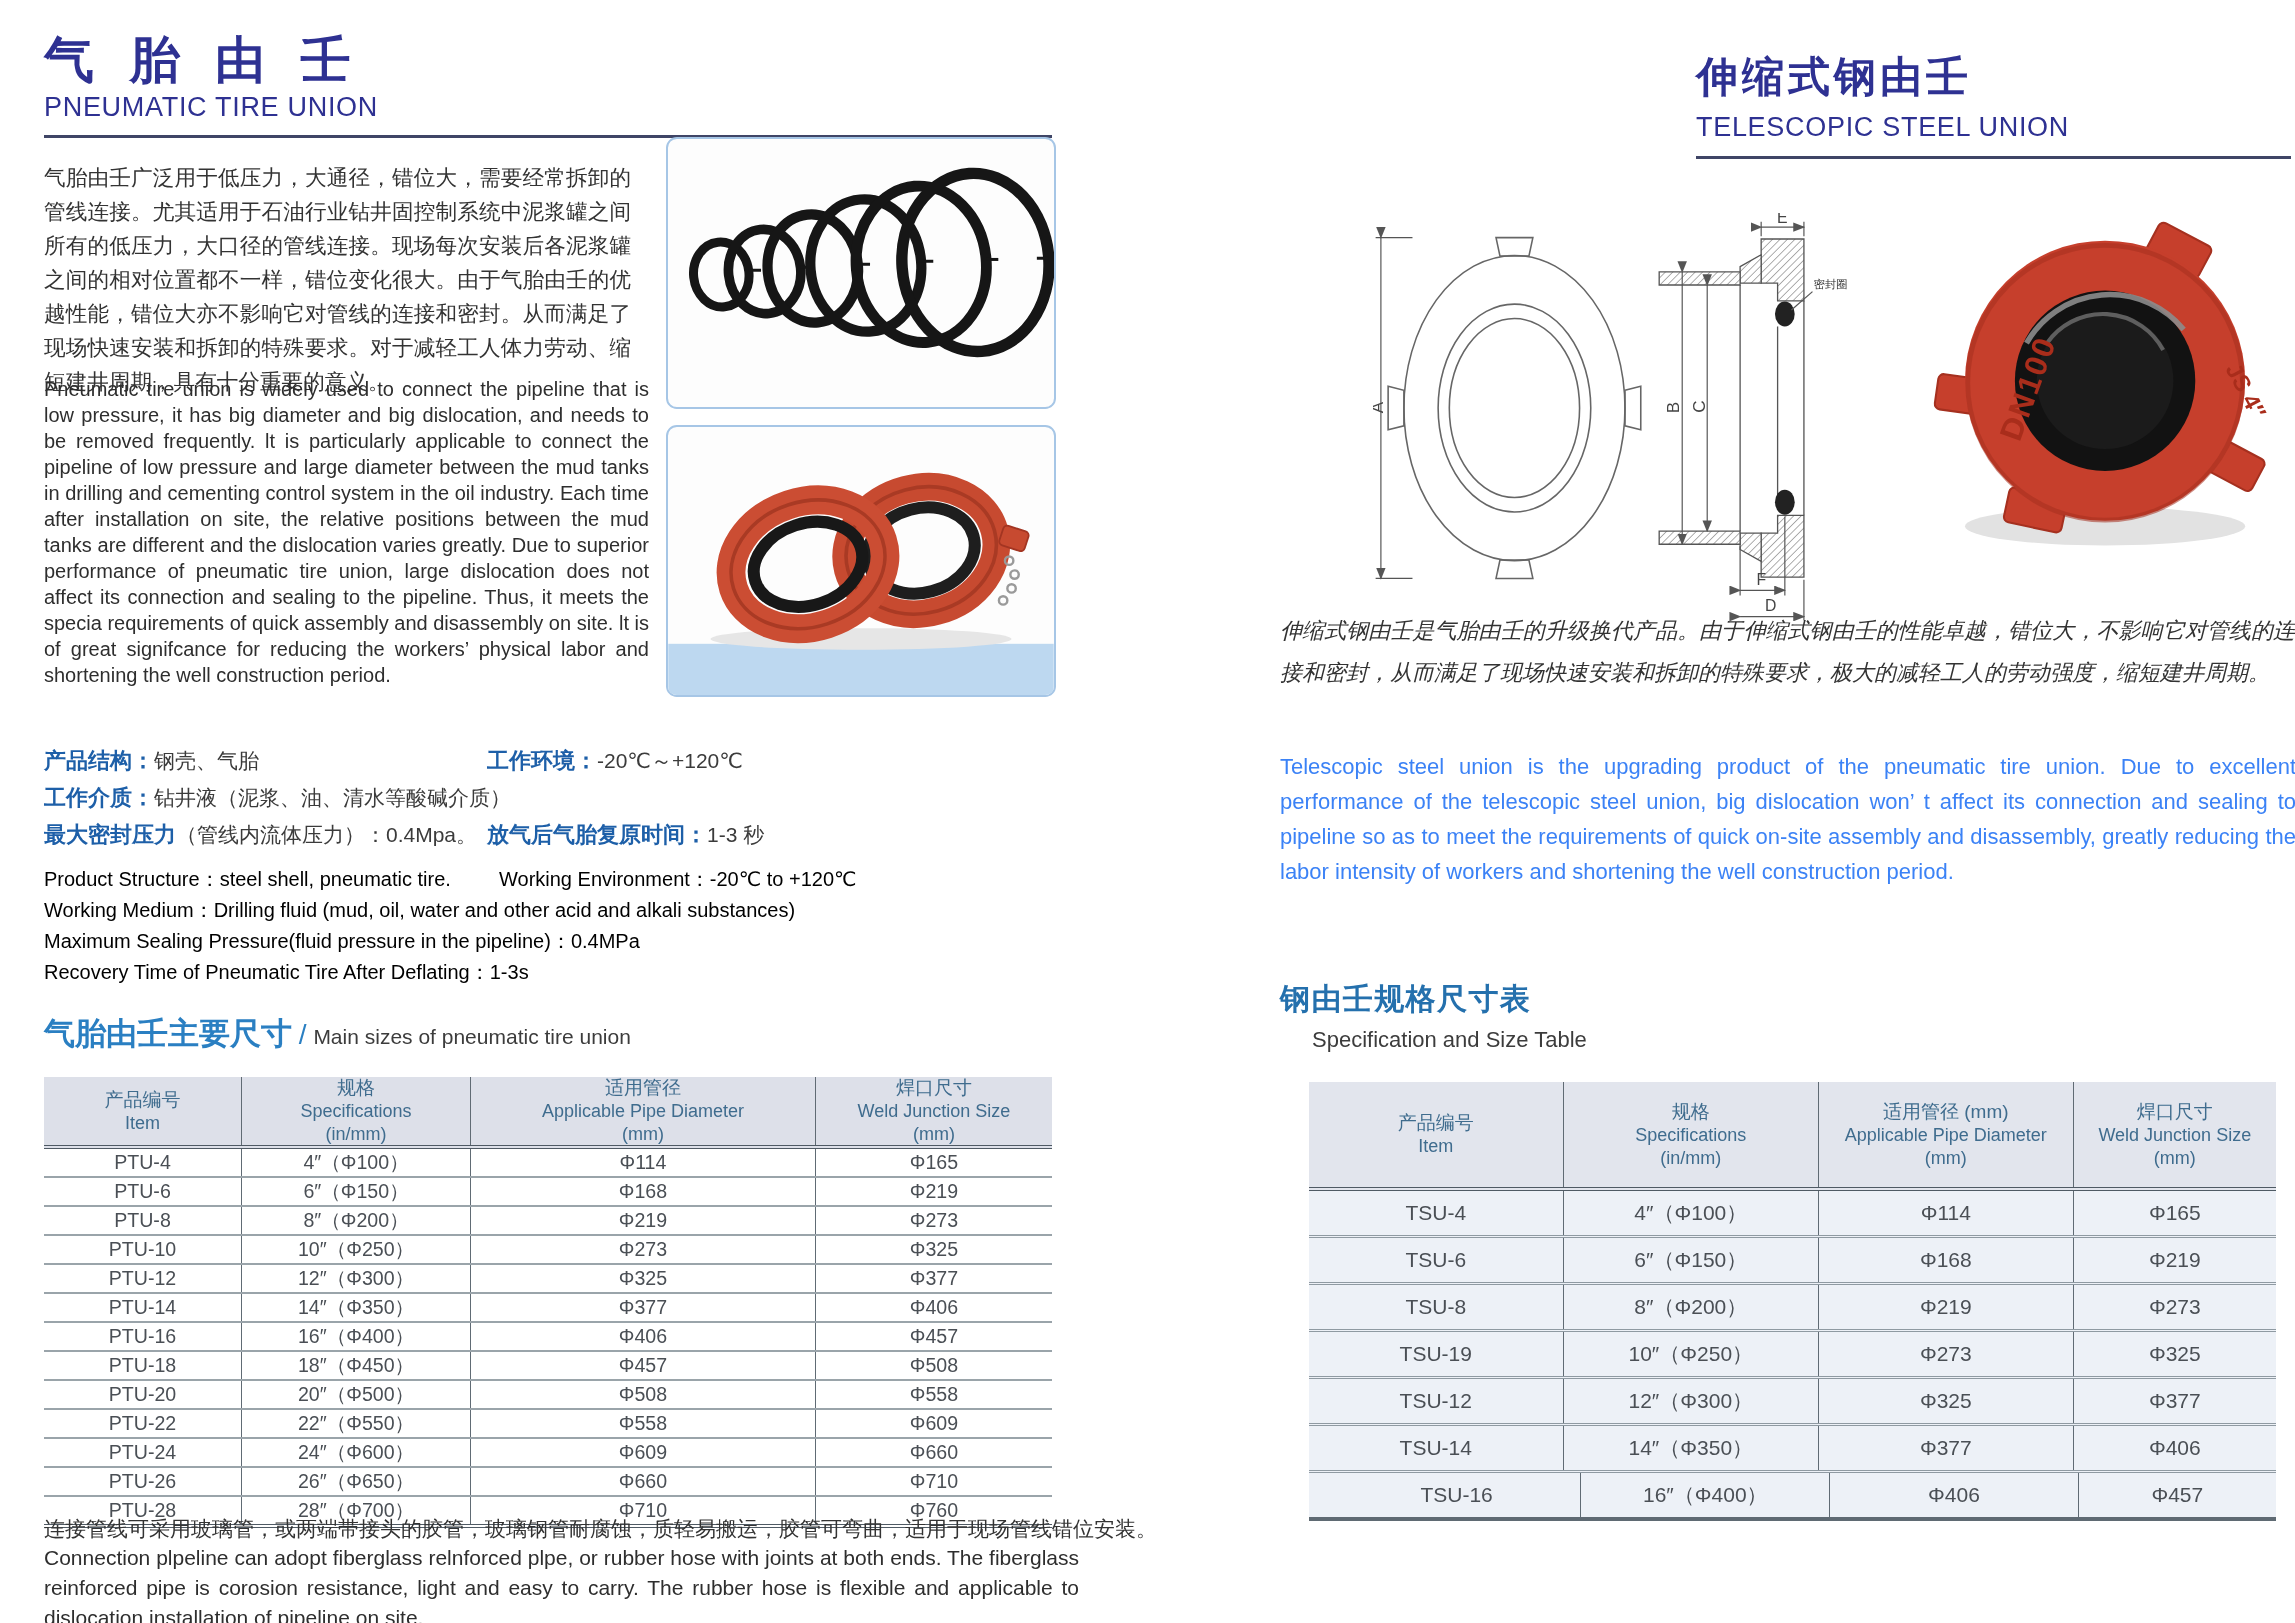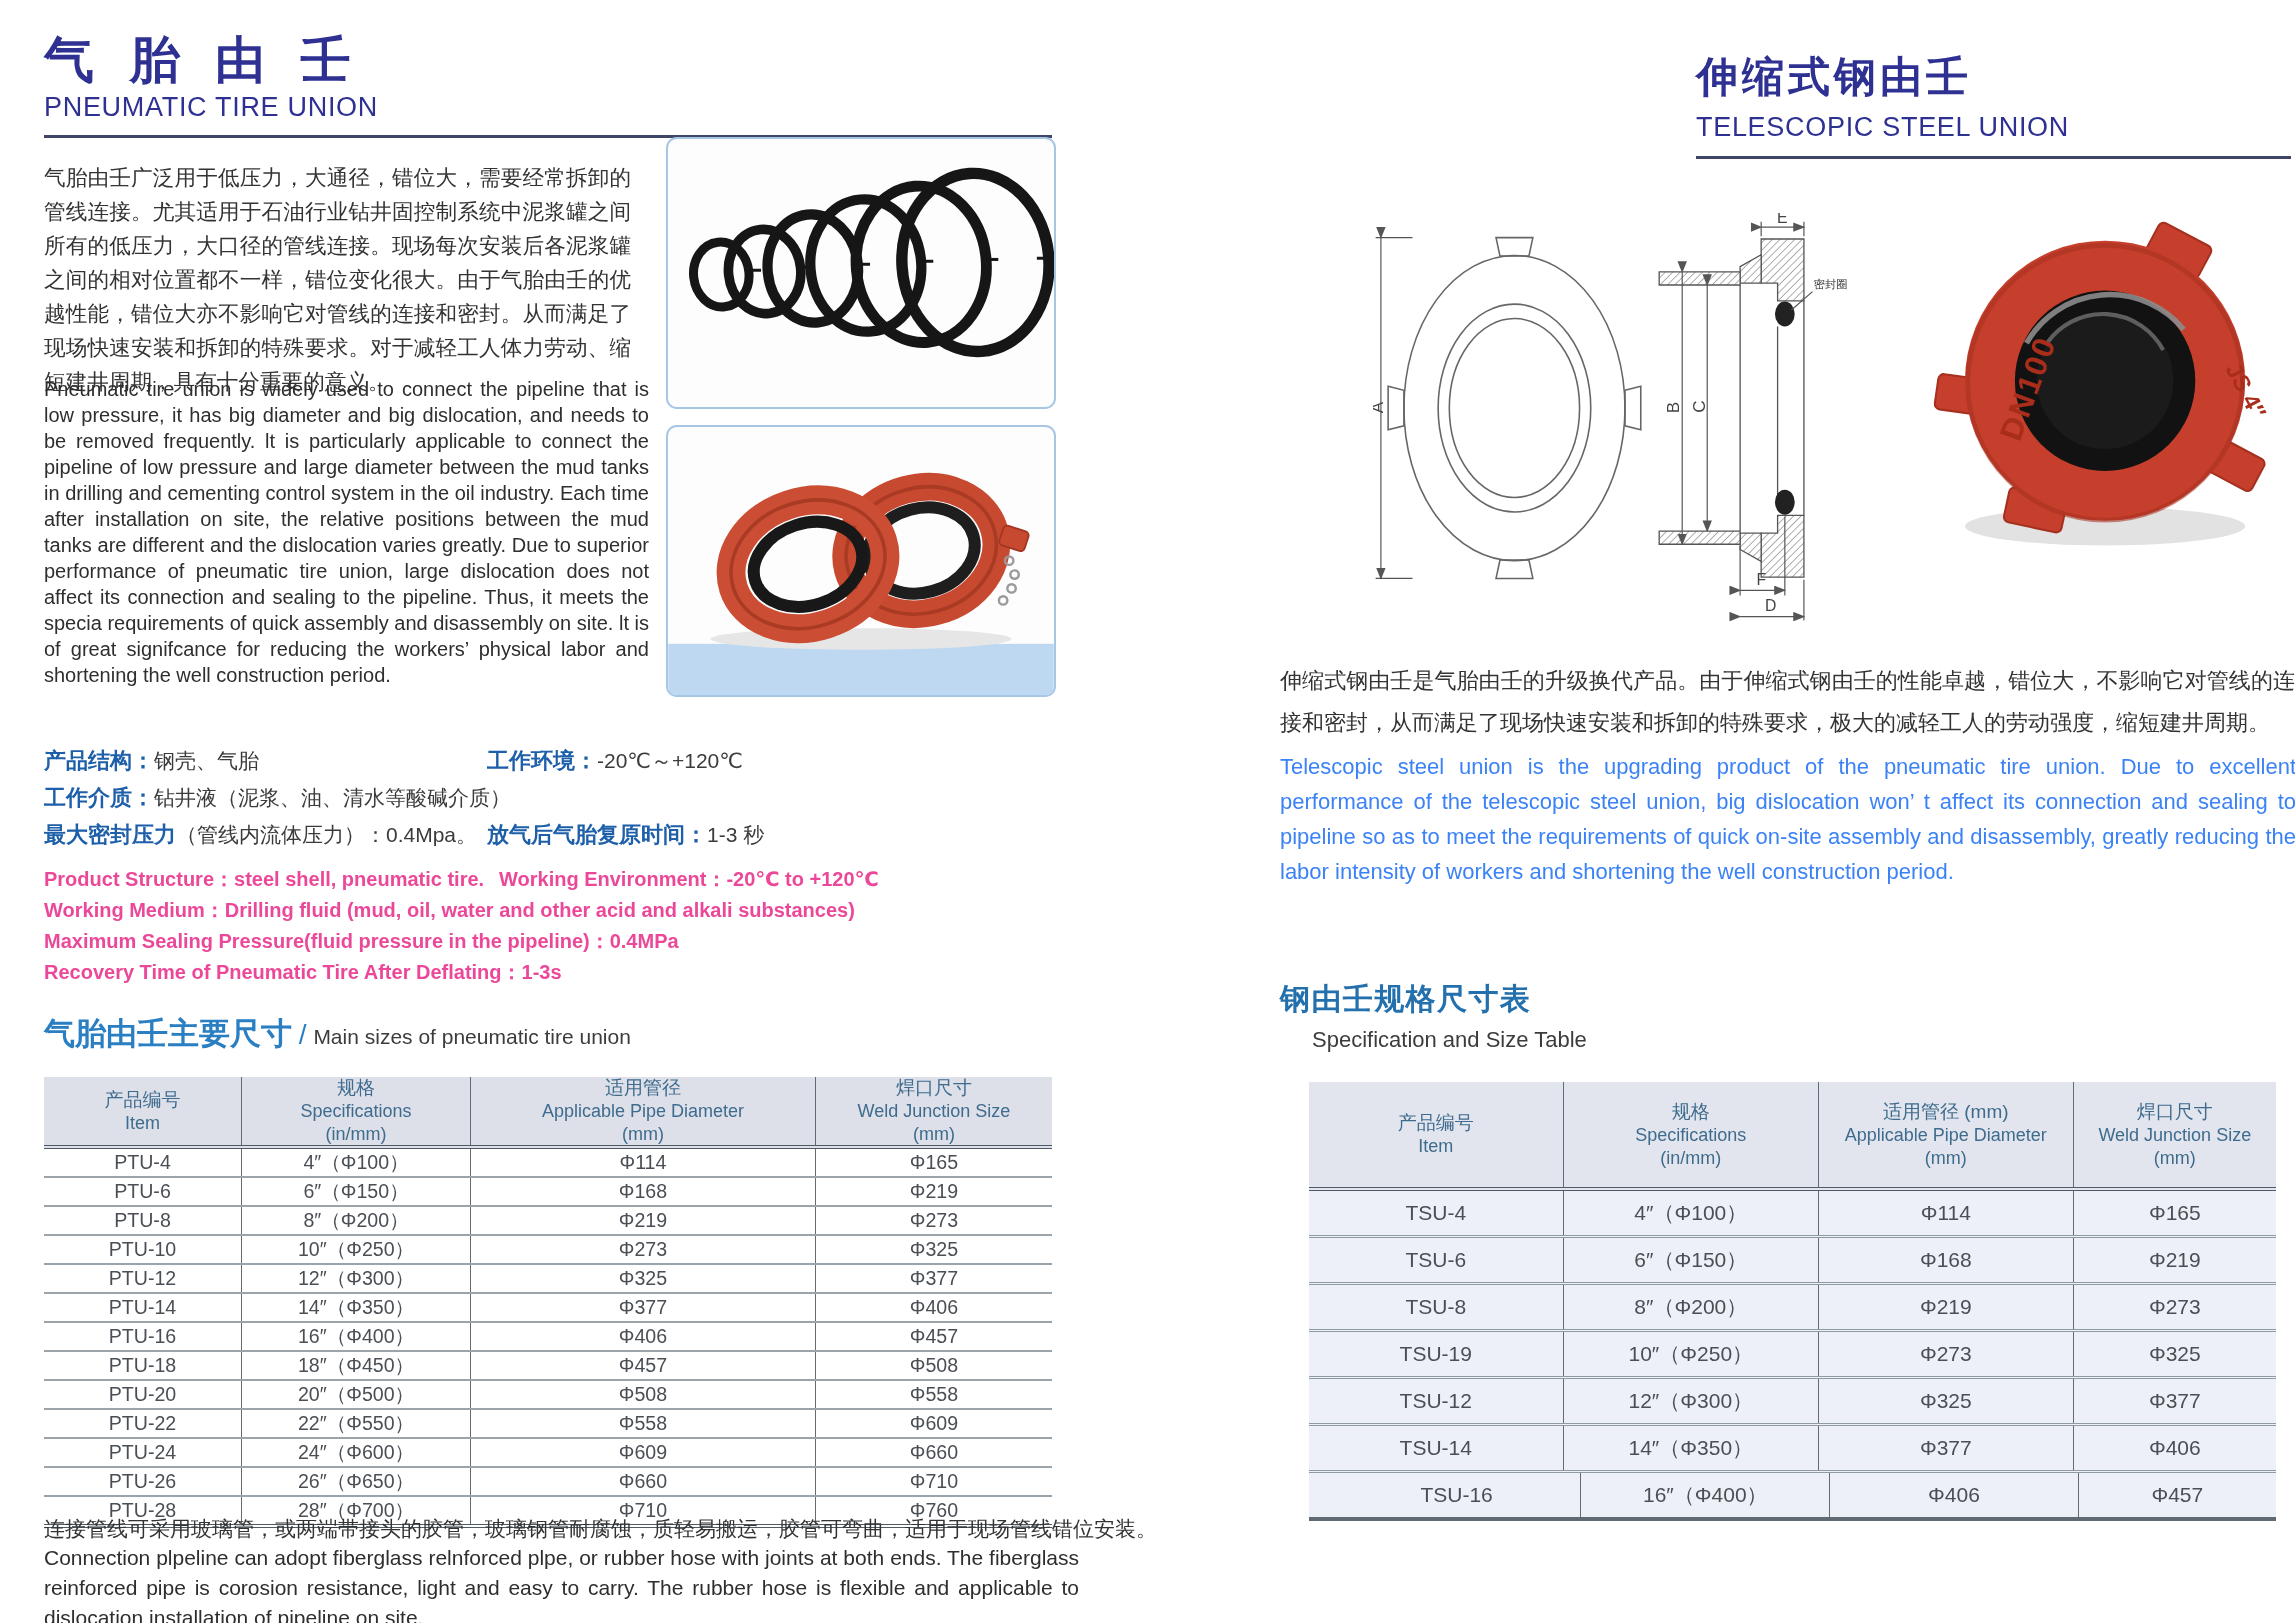--- a/index.html
+++ b/index.html
@@ -15,21 +15,21 @@
 
   
   .para-zh{font-size:21.6px;line-height:34px;text-align:justify;color:#333;margin:0;}
   .para-en{font-size:20px;line-height:26px;text-align:justify;color:#2e2e2e;margin:0;}
   .para-zh-r{font-size:22px;line-height:42px;text-align:justify;color:#333;margin:0;}
   .para-en-r{font-size:22px;line-height:35px;text-align:justify;color:#3b82f6;margin:0;}
 
   
   .spec-label{font-size:22px;font-weight:bold;color:#1d5fa8;}
   .spec-value{font-size:21px;color:#3b3b3b;}
-  .spec-en{font-size:20px;color:#ec4899;white-space:nowrap;font-weight:bold;}
+  .spec-en{font-size:20px;color:#000000;white-space:nowrap;}
 
   
   .sec-zh{font-size:31px;font-weight:bold;color:#2a7fc2;}
   .sec-sep{font-size:28px;color:#2a7fc2;font-weight:normal;padding:0 6.8px;}
   .sec-en{font-size:21px;color:#3c3c3c;}
   .sec-zh-r{font-size:30px;font-weight:bold;color:#2470ad;letter-spacing:1.4px;}
   .sec-en-r{font-size:22px;color:#3c3c3c;margin-left:32px;}
 
   
   .tbl{position:absolute;}
@@ -330,21 +330,21 @@
         <circle cx="265" cy="235" r="132" fill="#121212"></circle>
         <path d="M150 180 A140 140 0 0 1 380 160" fill="none" stroke="#8c8c8c" stroke-width="8" opacity="0.9"></path>
         <circle cx="265" cy="235" r="100" fill="#1b1b1b"></circle>
         <path d="M180 180 A100 100 0 0 1 350 190" fill="none" stroke="#5e5e5e" stroke-width="6"></path>
         <text x="108" y="320" font-size="46" font-weight="bold" fill="#a92d1b" letter-spacing="3" transform="rotate(-70 128 300)">DN100</text>
         <text x="415" y="220" font-size="34" font-weight="bold" fill="#a92d1b" transform="rotate(62 430 240)">JS 4″</text>
       </g>
     </svg>
   </div>
 
-  <p class="abs para-zh-r" style="left:1280px;top:660px;width:1015px;">伸缩式钢由壬是气胎由壬的升级换代产品。由于伸缩式钢由壬的性能卓越，错位大，不影响它对管线的连接和密封，从而满足了现场快速安装和拆卸的特殊要求，极大的减轻工人的劳动强度，缩短建井周期。</p>
+  <p class="abs para-zh-r" style="left:1280px;top:610px;width:1015px;font-style:italic;">伸缩式钢由壬是气胎由壬的升级换代产品。由于伸缩式钢由壬的性能卓越，错位大，不影响它对管线的连接和密封，从而满足了现场快速安装和拆卸的特殊要求，极大的减轻工人的劳动强度，缩短建井周期。</p>
   <p class="abs para-en-r" style="left:1280px;top:749px;width:1016px;">Telescopic steel union is the upgrading product of the pneumatic tire union. Due to excellent performance of the telescopic steel union, big dislocation won’ t affect its connection and sealing to pipeline so as to meet the requirements of quick on-site assembly and disassembly, greatly reducing the labor intensity of workers and shortening the well construction period.</p>
 
   <div class="abs sec-zh-r" style="left:1280px;top:979px;">钢由壬规格尺寸表</div>
   <div class="abs sec-en-r" style="left:1280px;top:1027px;">Specification and Size Table</div>
 
   <div class="tbl rt" style="left:1309px;top:1082px;width:967px;">
     <div class="thead-r">
       <div class="th c c1">
           <div class="h1l">产品编号</div>
           <div class="h2l">Item</div>

